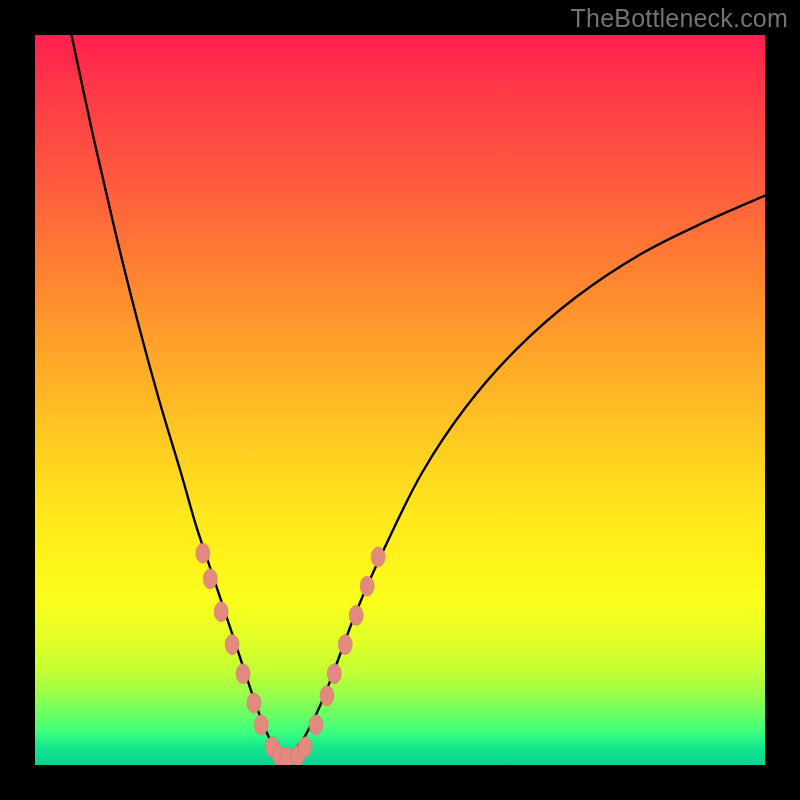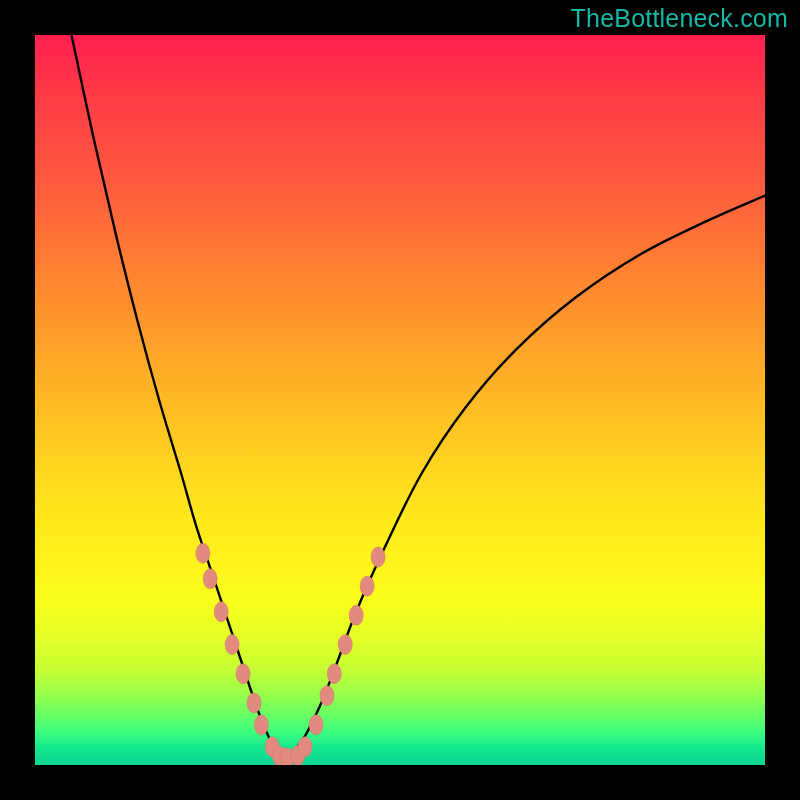--- a/index.html
+++ b/index.html
@@ -43,21 +43,21 @@
       #6bff63 93%,
       #3cff7e 95.5%,
       #15e88e 97.5%,
       #0ad494 100%
     );
   }
   .watermark {
     position: absolute;
     top: 4px;
     right: 12px;
-    color: #14b8a6;
+    color: #737373;
     font-size: 25px;
     font-weight: 500;
     letter-spacing: 0.2px;
   }
   svg.curve {
     position: absolute;
     top: 0;
     left: 0;
     width: 730px;
     height: 730px;

